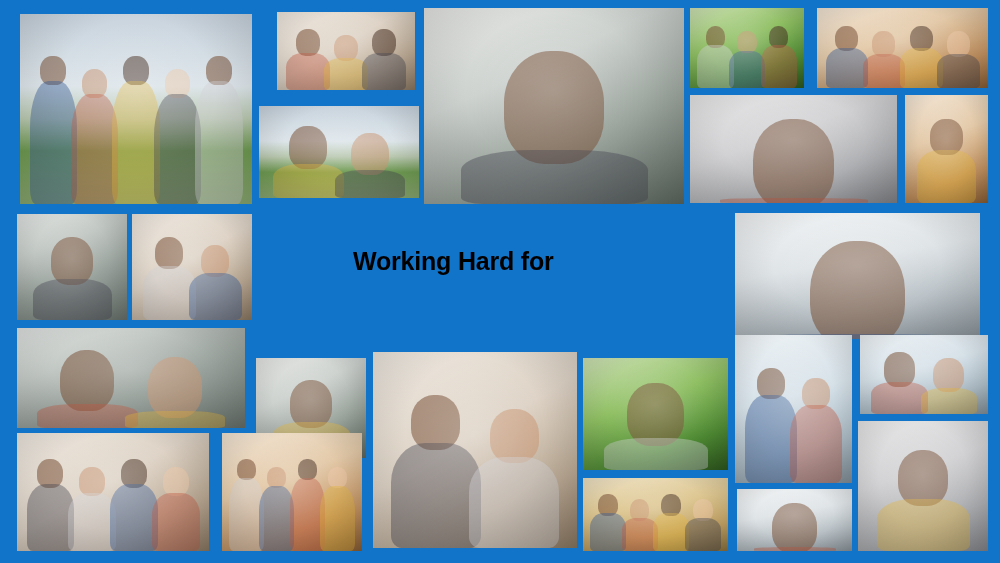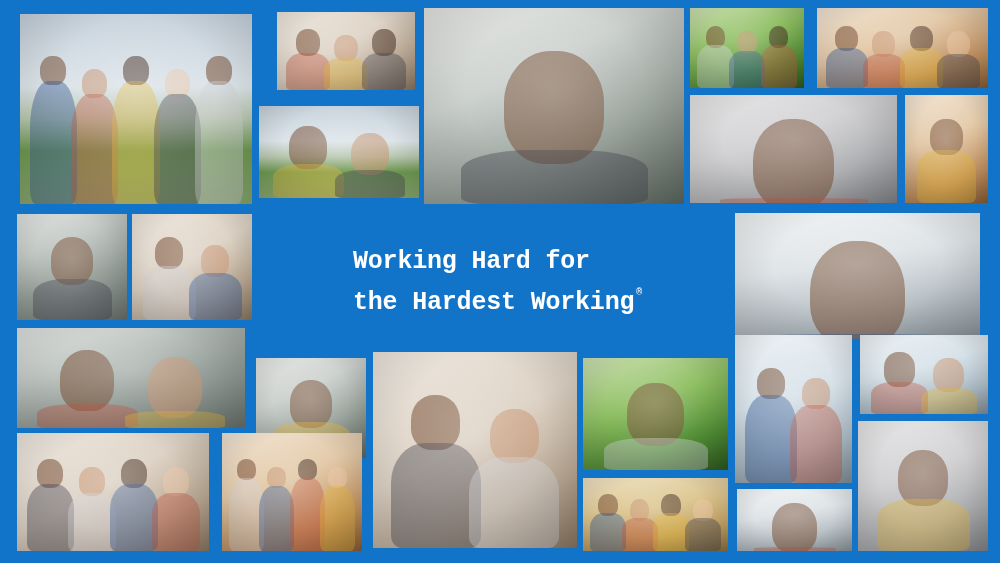--- a/index.html
+++ b/index.html
@@ -252,20 +252,17 @@
         <div class="vig"></div>
       </div>
       <div class="tile" aria-label="Smiling woman in a mustard top indoors" title="Smiling woman in a mustard top indoors" style="left: 737px; top: 489px; width: 115px; height: 62px;">
         <div class="ph office"></div>
         <div class="s1" style="left: 35.2188px; top: 13.64px; width: 44.5625px; height: 49.91px;"></div>
         <div class="torso" style="left: 16.5025px; top: 57.5608px; width: 82.4406px; height: 4.4392px; background: rgba(190, 90, 70, 0.42);"></div>
         <div class="vig"></div>
       </div>
     </div>
 
-  <div id="headline" style="color: #ffffff; font-family: Liberation Mono, monospace;">
+  <div id="headline" style="color: #000000;">
     <span class="l1">Working Hard for</span>
-    <span class="l2">
-      <span>the Hardest Working</span><span class="reg">®</span>
-    </span>
   </div>
 
 </div>
 
 </body></html>

